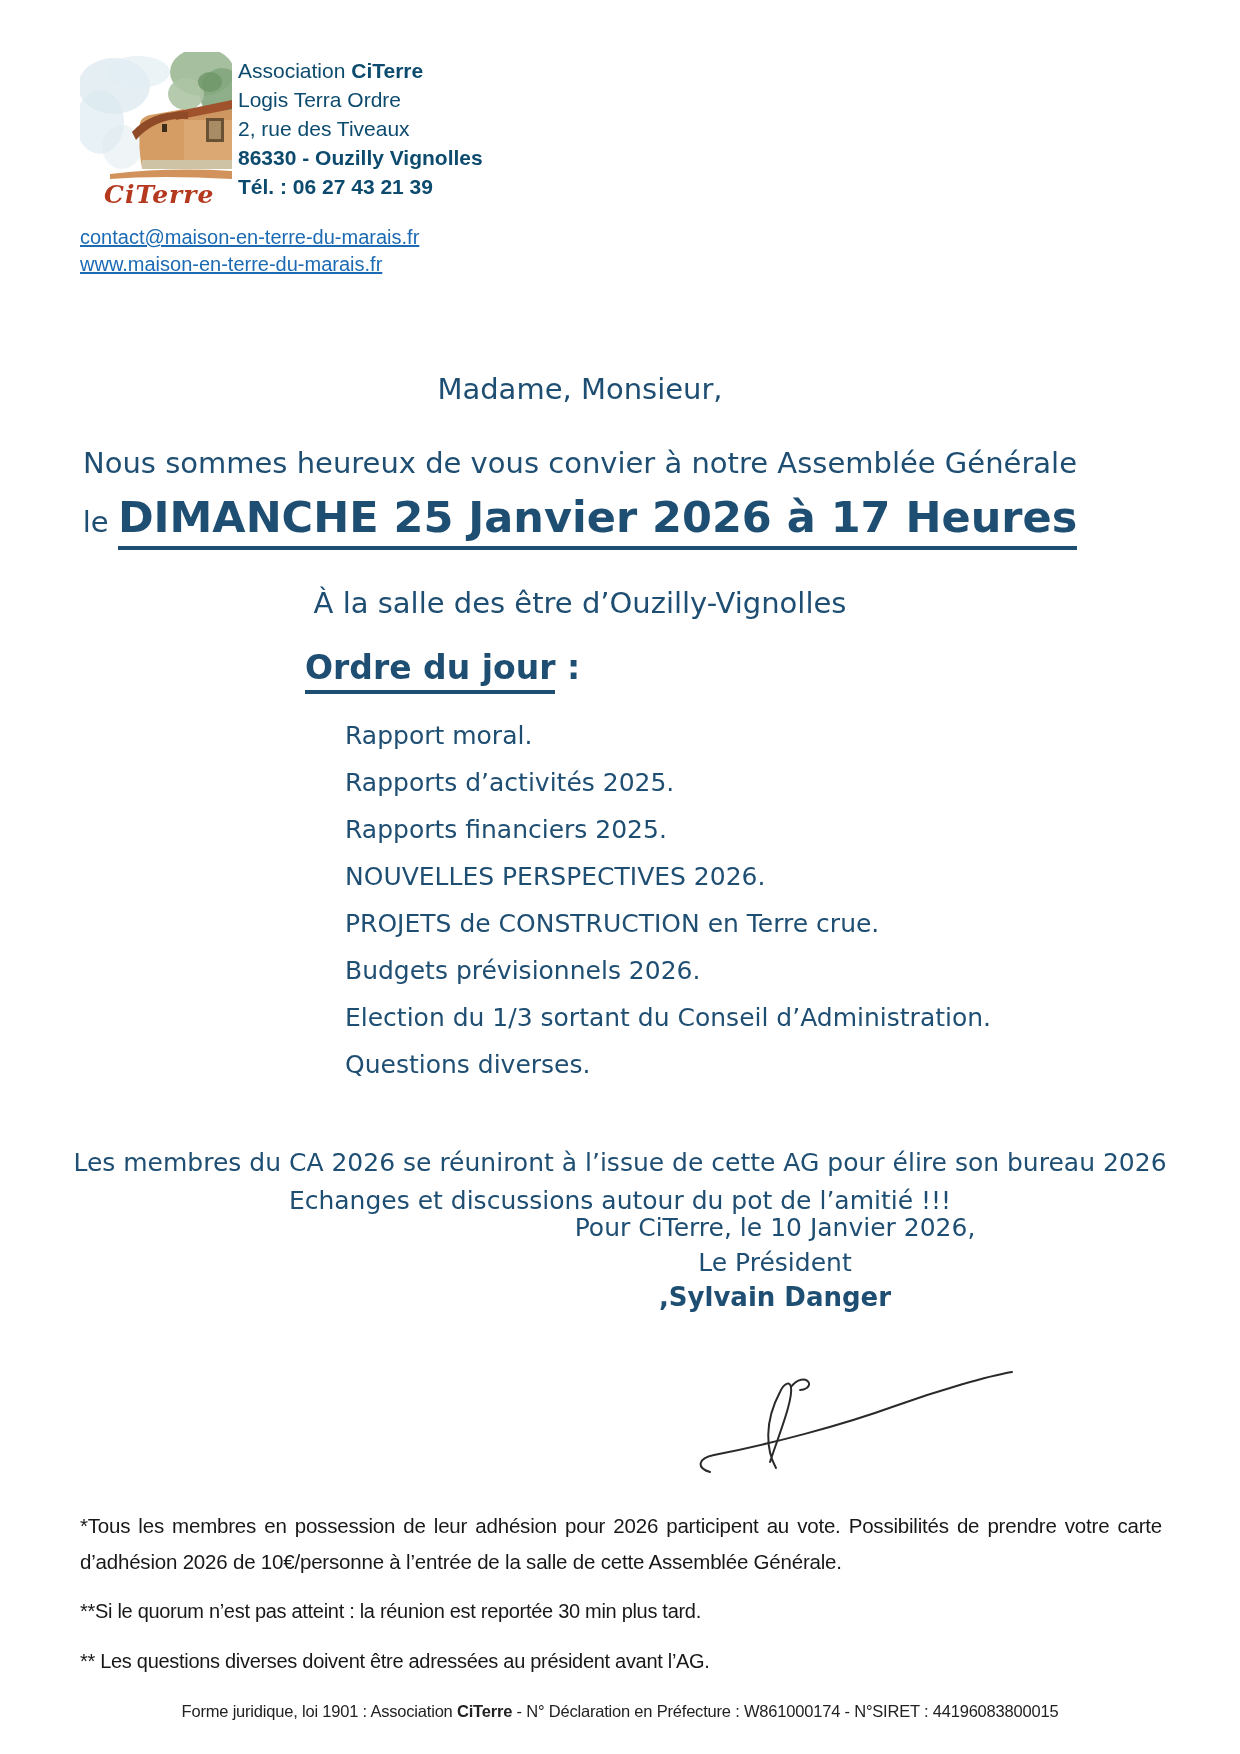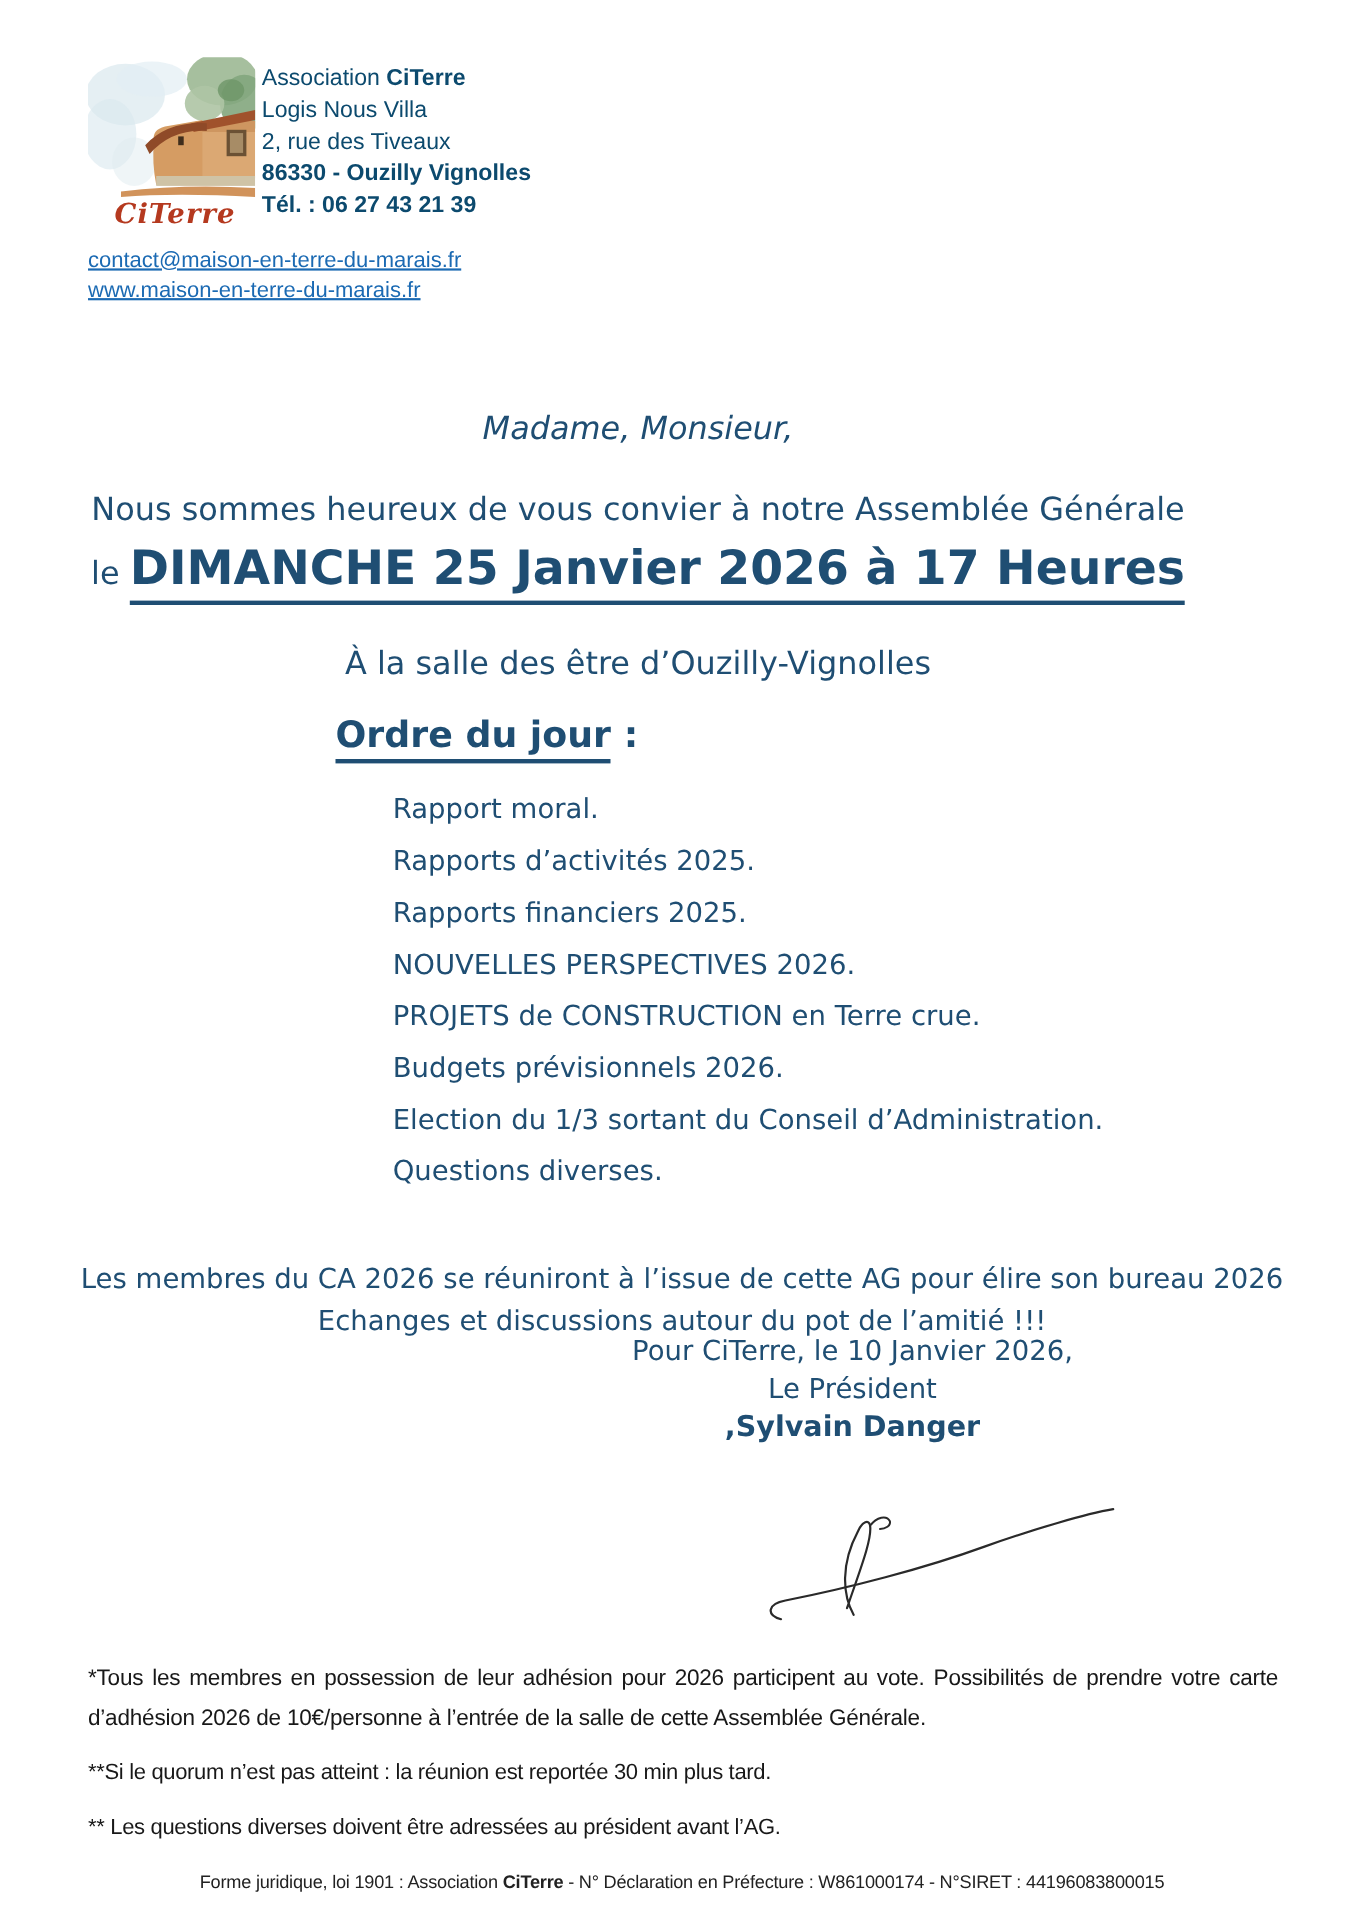--- a/index.html
+++ b/index.html
@@ -34,34 +34,34 @@
     font-size:21px;line-height:29px;color:#0c4a6e;
   }
   .org-block .b{font-weight:bold;}
   .links{
     position:absolute;left:80px;top:224px;
     font-size:20px;line-height:27px;
   }
   .links a{color:var(--link);text-decoration:underline;cursor:pointer;display:inline-block;}
   
   .comic{font-family:"DejaVu Sans",sans-serif;color:var(--blue);}
-  .salutation{position:absolute;left:0;top:372px;width:1160px;text-align:center;font-size:29px;font-style:italic;}
+  .salutation{position:absolute;left:0;top:372px;width:1160px;text-align:center;font-size:29px;}
   .intro{position:absolute;left:0;top:446px;width:1160px;text-align:center;font-size:29px;}
   .headline{position:absolute;left:0;top:492px;width:1160px;text-align:center;}
   .headline .le{font-size:29px;}
   .headline .big{
     font-size:43px;font-weight:bold;
     border-bottom:4px solid var(--blue);
     padding-bottom:4px;
   }
   .venue{position:absolute;left:0;top:586px;width:1160px;text-align:center;font-size:29px;}
   .agenda-title{position:absolute;left:305px;top:648px;font-size:33px;font-weight:bold;}
   .agenda-title .u{border-bottom:4px solid var(--blue);padding-bottom:3px;}
   .agenda{position:absolute;left:345px;top:712px;list-style:none;}
-  .agenda li{font-size:25px;line-height:47px;margin-left:12px;}
+  .agenda li{font-size:25px;line-height:47px;}
   .ca-note{position:absolute;left:0;top:1144px;width:1240px;text-align:center;font-size:25px;line-height:38px;}
   .closing{position:absolute;left:540px;top:1210px;width:470px;text-align:center;font-size:25px;line-height:35px;}
   .closing .name{font-weight:bold;font-size:26px;}
   
   .signature{position:absolute;left:680px;top:1368px;width:340px;height:115px;}
   .signature svg{width:100%;height:100%;}
   
   .note1{
     position:absolute;left:80px;top:1508px;width:1082px;
     font-size:20.5px;font-weight:normal;line-height:36px;
@@ -110,21 +110,21 @@
 
       <rect x="62" y="108" width="90" height="9" fill="#cfc3a6"></rect>
 
       <path d="M30,122 Q90,115 152,119 L152,127 Q80,123 30,127 Z" fill="#c9803e" opacity="0.85"></path>
     </svg>
     <div class="logo-caption">CiTerre</div>
   </div>
 
   <div class="org-block">
     <div><span>Association </span><span class="b">CiTerre</span></div>
-    <div>Logis Nous Villa</div>
+    <div>Logis Terra Ordre</div>
     <div>2, rue des Tiveaux</div>
     <div class="b">86330 - Ouzilly Vignolles</div>
     <div class="b">Tél. : 06 27 43 21 39</div>
   </div>
 
   <div class="links">
     <div><a>contact@maison-en-terre-du-marais.fr</a></div>
     <div><a>www.maison-en-terre-du-marais.fr</a></div>
   </div>
 

